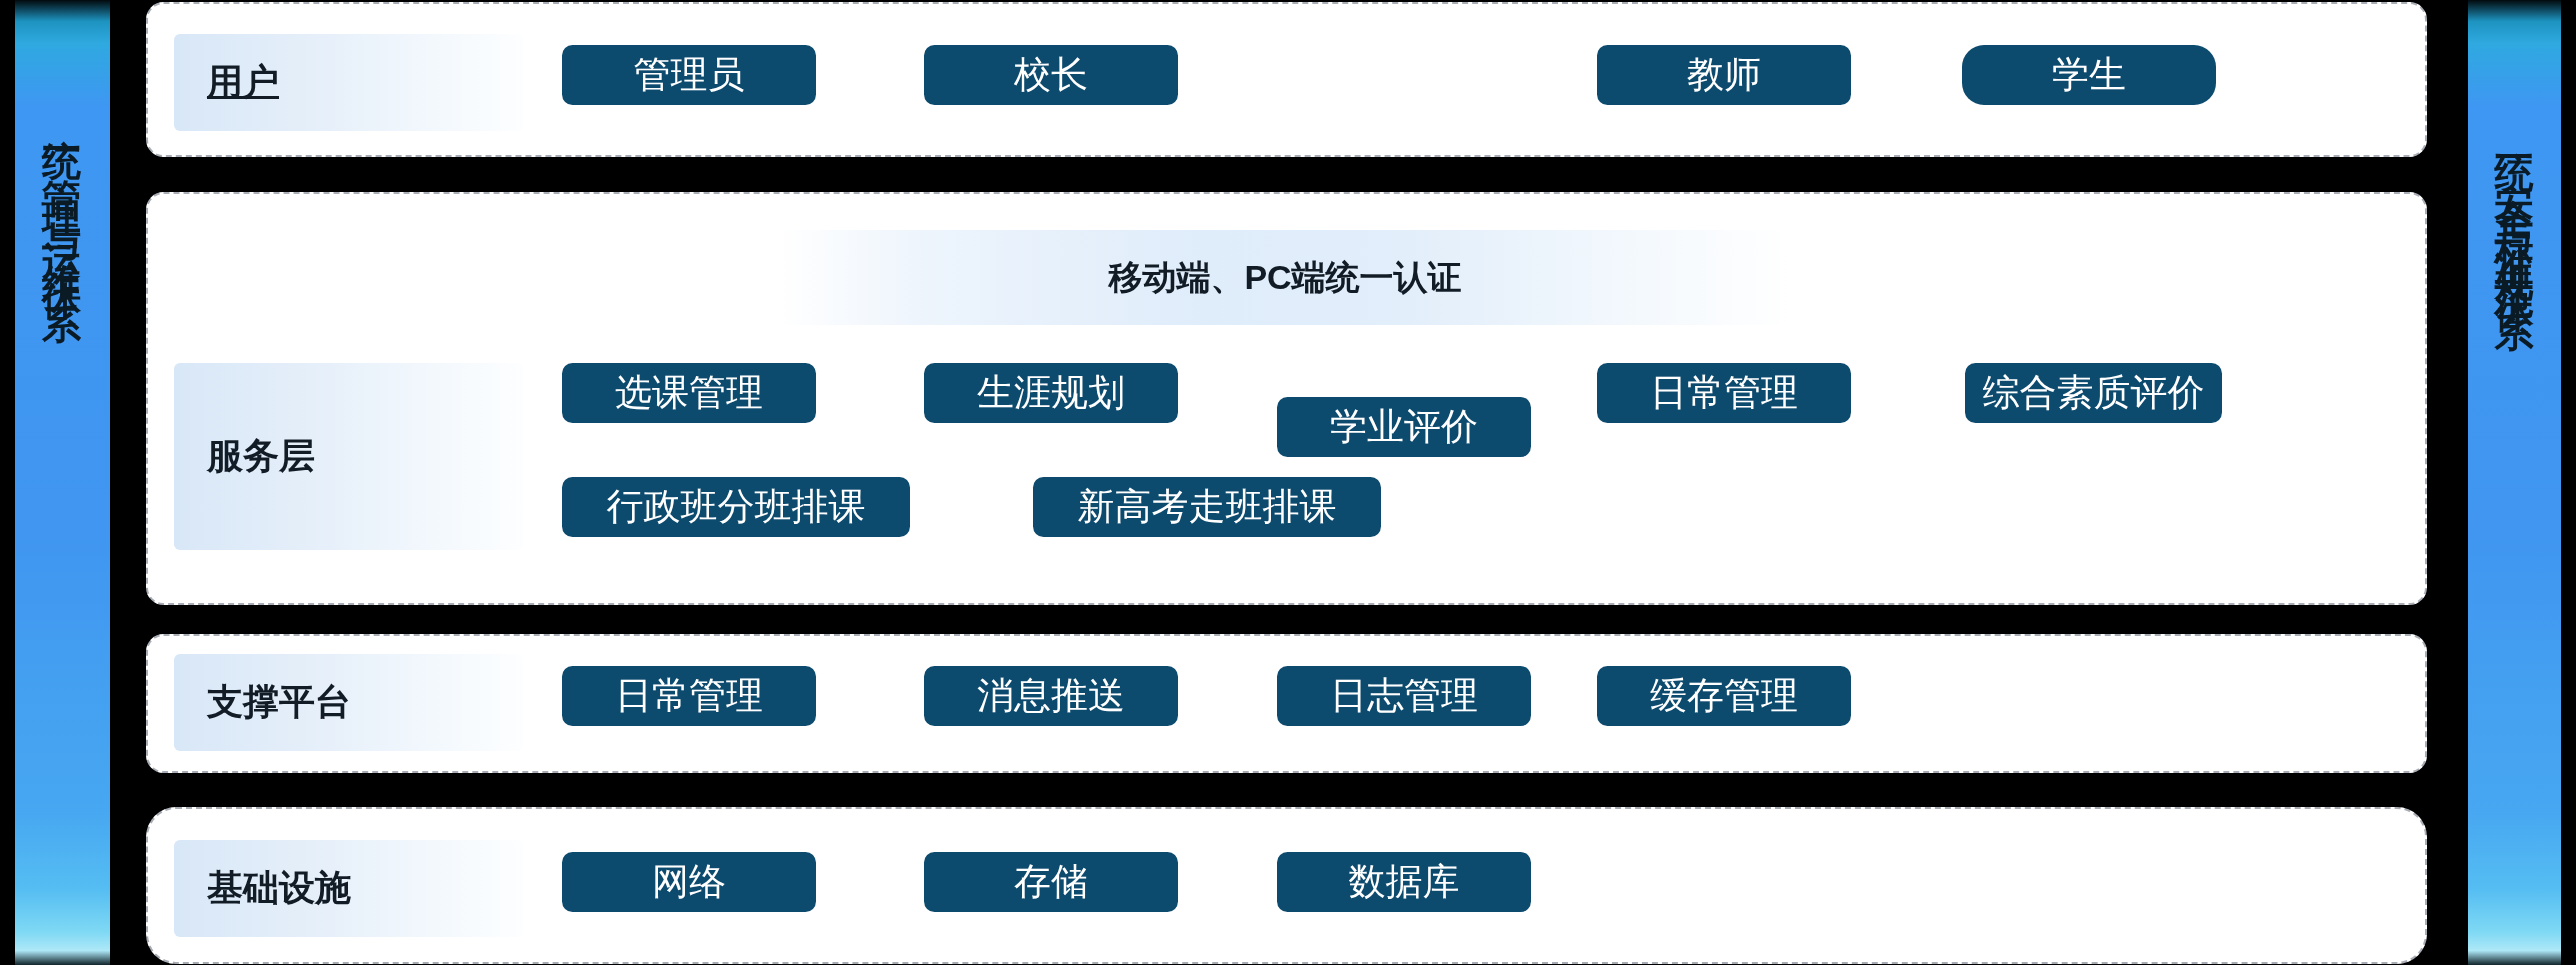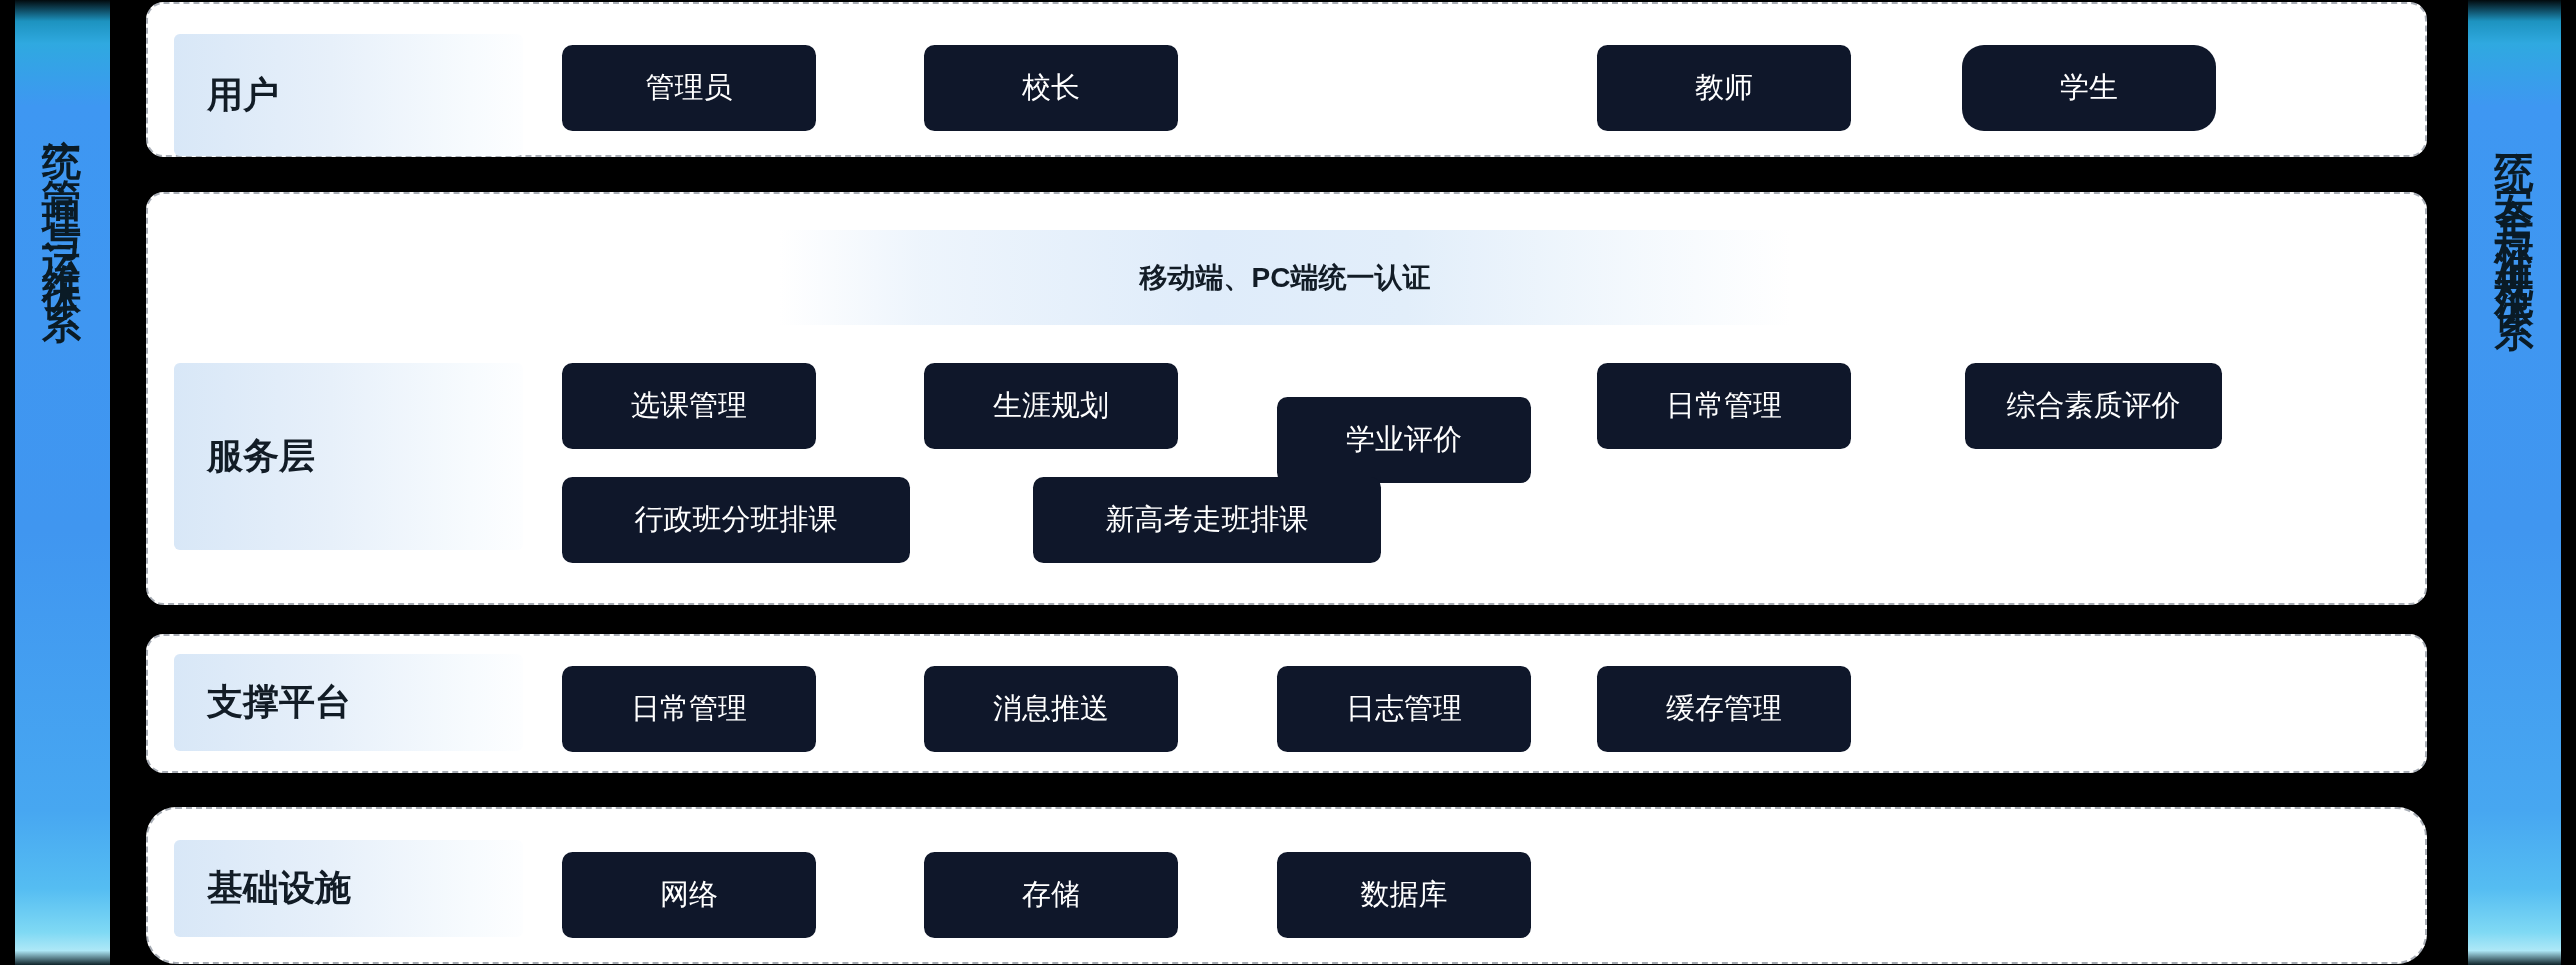--- a/index.html
+++ b/index.html
@@ -39,42 +39,42 @@
   .panel-service{top:192px;height:413px;}
   .panel-support{top:634px;height:139px;}
   .panel-infra{top:807px;height:157px;border-radius:30px;}
   
   .row-label{
     position:absolute;left:26px;width:349px;box-sizing:border-box;
     background:linear-gradient(90deg,#d8e7f7 0%,#e7f0fa 45%,#f7fbfe 85%,#fdfeff 100%);
     border-radius:5.8px;color:#121c26;font-size:36px;font-weight:600;
     display:flex;align-items:center;padding-left:33px;
   }
-  .label-users{top:30px;height:122px;}
+  .label-users{top:30px;height:97px;text-decoration:underline;}
   .label-service{top:169px;height:187px;}
   .label-support{top:17.5px;height:97px;}
   .label-infra{top:31px;height:97px;}
   
   .auth-band{
     position:absolute;left:631px;top:36px;width:1012px;height:95px;
     display:flex;align-items:center;justify-content:center;
-    font-size:28px;font-weight:600;color:#121c26;
+    font-size:34px;font-weight:600;color:#121c26;
     background:linear-gradient(90deg,
       rgba(221,234,249,0) 0%,
       rgba(223,236,250,0.55) 14%,
       #dfecfa 42%,
       #e2eefa 62%,
       rgba(230,241,251,0.45) 85%,
       rgba(240,248,253,0) 100%);
   }
   
   .btn{
-    position:absolute;height:86px;width:254px;
-    background:#0f172a;border-radius:10.5px;
-    color:#fff;font-size:29px;font-weight:500;
+    position:absolute;height:60px;width:254px;
+    background:#0c4a6e;border-radius:10.5px;
+    color:#fff;font-size:37px;font-weight:500;
     display:flex;align-items:center;justify-content:center;white-space:nowrap;
   }
   .btn-wide{width:348px;}
 </style>
 </head>
 <body>
 
 <div class="stage">
 
   <div class="vbar vbar-left">

